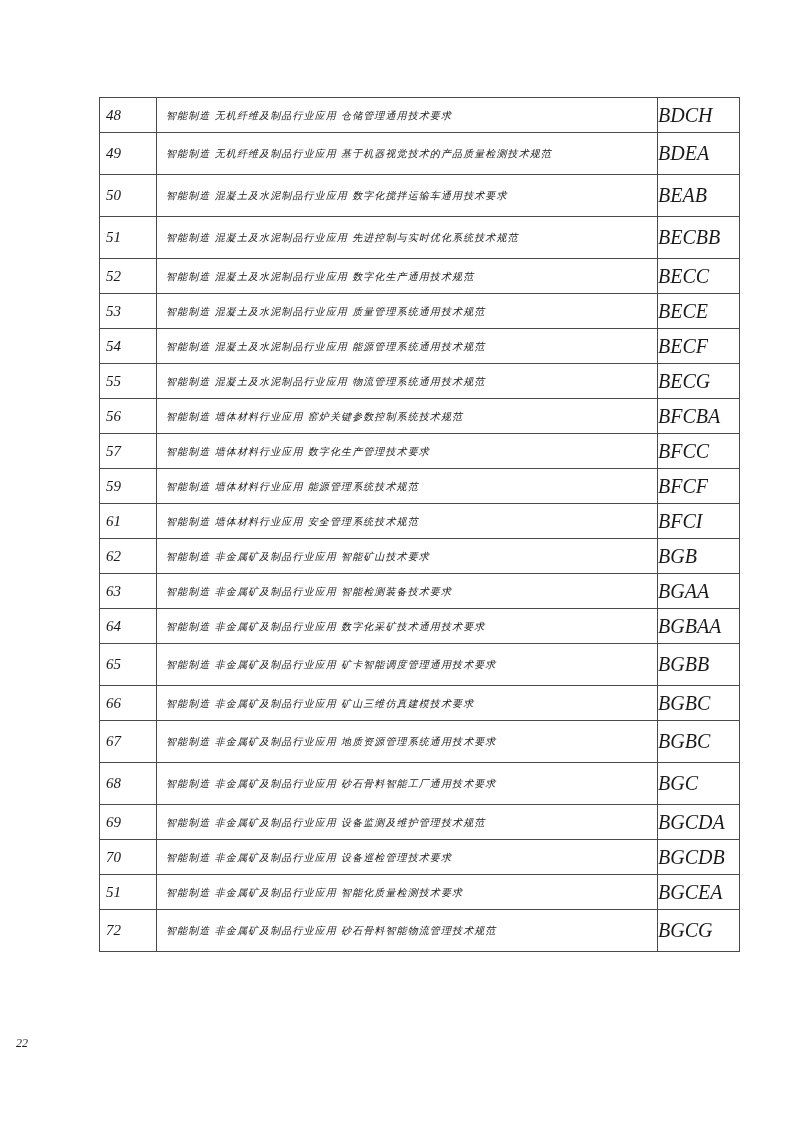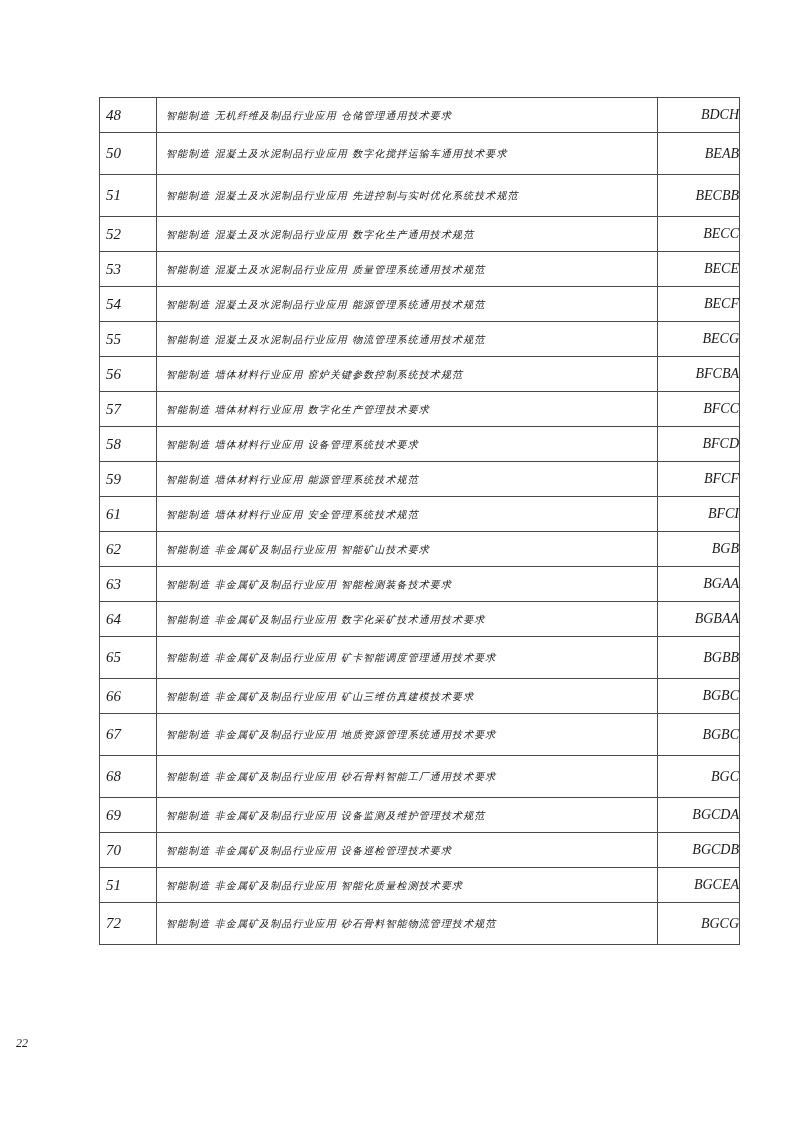--- a/index.html
+++ b/index.html
@@ -6,36 +6,41 @@
   body { width:800px; height:1131px; position:relative; overflow:hidden;
          font-family:"DejaVu Serif","Liberation Serif",serif; color:#1a1a1a; }
   .page { position:absolute; left:16px; top:0; width:800px; height:1131px;font-style:italic; }
   table.std { position:absolute; left:83px; top:97px; width:634px;
               border-collapse:collapse; table-layout:fixed; }
   table.std td { border:1px solid #4a4a4a; padding:0; vertical-align:middle; }
   td.num { width:50px; padding-left:6px !important; font-family:"Liberation Serif",serif;
            font-size:15px; }
   td.name { width:483px; padding:0 8px 0 9px !important; font-size:10px;
             line-height:19px; letter-spacing:1.1px; }
-  td.code { width:81px; text-align:right; font-family:"Liberation Serif",serif; font-size:14px; }
+  td.code { width:81px; text-align:left; font-family:"Liberation Serif",serif; font-size:20px; }
   tr.r1 { height:35px; }
   tr.r2 { height:42px; }
   .pageno { position:absolute; top:1036px; left:0; width:800px; text-align:left;
             font-family:"Liberation Serif",serif; font-size:12px; }
 </style>
 </head>
 <body>
 
 <div class="page">
   <table class="std">
     <tbody id="tbody">
         <tr class="r1">
           <td class="num">48</td>
           <td class="name">智能制造 无机纤维及制品行业应用 仓储管理通用技术要求</td>
           <td class="code">BDCH</td>
+        </tr>
+        <tr class="r2">
+          <td class="num">49</td>
+          <td class="name">智能制造 无机纤维及制品行业应用 基于机器视觉技术的产品质量检测技术规范</td>
+          <td class="code">BDEA</td>
         </tr>
         <tr class="r2">
           <td class="num">50</td>
           <td class="name">智能制造 混凝土及水泥制品行业应用 数字化搅拌运输车通用技术要求</td>
           <td class="code">BEAB</td>
         </tr>
         <tr class="r2">
           <td class="num">51</td>
           <td class="name">智能制造 混凝土及水泥制品行业应用 先进控制与实时优化系统技术规范</td>
           <td class="code">BECBB</td>
@@ -62,25 +67,20 @@
         </tr>
         <tr class="r1">
           <td class="num">56</td>
           <td class="name">智能制造 墙体材料行业应用 窑炉关键参数控制系统技术规范</td>
           <td class="code">BFCBA</td>
         </tr>
         <tr class="r1">
           <td class="num">57</td>
           <td class="name">智能制造 墙体材料行业应用 数字化生产管理技术要求</td>
           <td class="code">BFCC</td>
-        </tr>
-        <tr class="r1">
-          <td class="num">58</td>
-          <td class="name">智能制造 墙体材料行业应用 设备管理系统技术要求</td>
-          <td class="code">BFCD</td>
         </tr>
         <tr class="r1">
           <td class="num">59</td>
           <td class="name">智能制造 墙体材料行业应用 能源管理系统技术规范</td>
           <td class="code">BFCF</td>
         </tr>
         <tr class="r1">
           <td class="num">61</td>
           <td class="name">智能制造 墙体材料行业应用 安全管理系统技术规范</td>
           <td class="code">BFCI</td>

